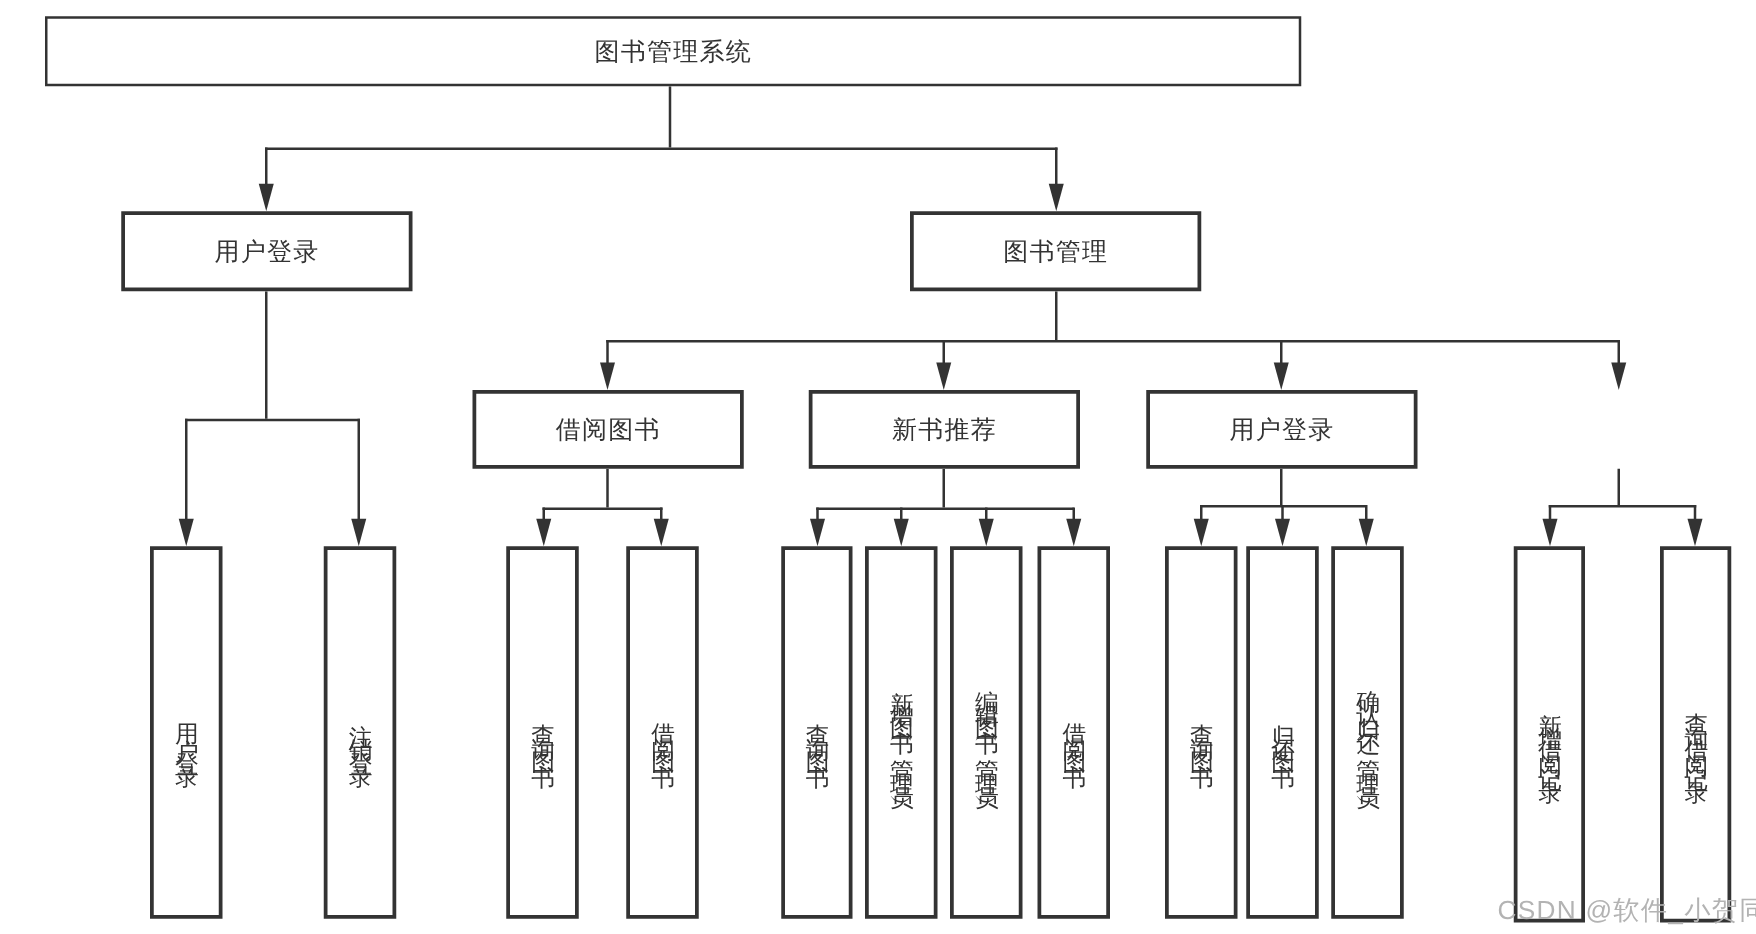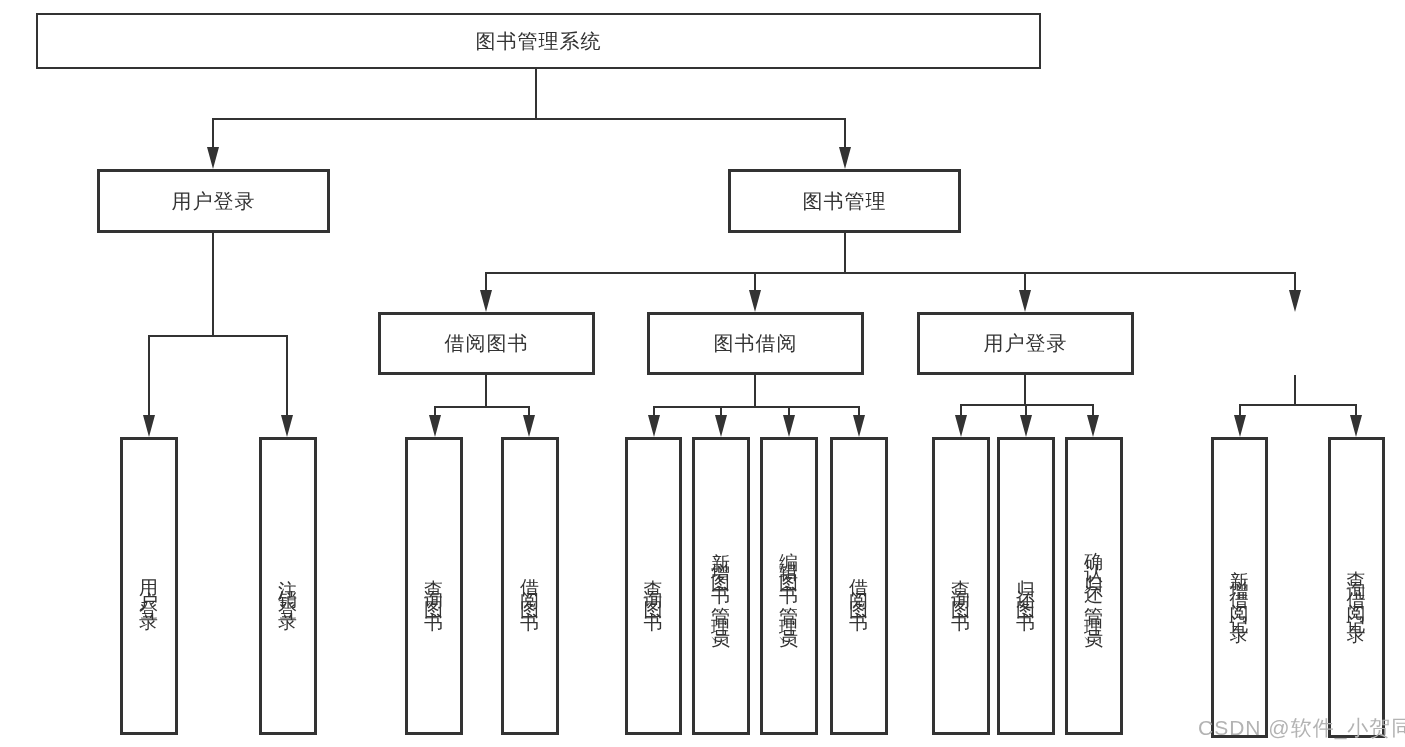--- a/index.html
+++ b/index.html
@@ -125,21 +125,21 @@
     <span>用户登录</span>
   </div>
   <div id="n-book-mgmt" class="box box-h">
     <span>图书管理</span>
   </div>
 
   <div id="n-new-book" class="box box-h">
     <span>借阅图书</span>
   </div>
   <div id="n-book-borrow" class="box box-h">
-    <span>图书借阅</span>
+    <span>新书推荐</span>
   </div>
   <div id="n-current-borrow" class="box box-h">
     <span>用户登录</span>
   </div>
 
   <div id="n-ul1" class="box box-v">
     <span class="vtext">用户登录</span>
   </div>
   <div id="n-ul2" class="box box-v">
     <span class="vtext">注销登录</span>

